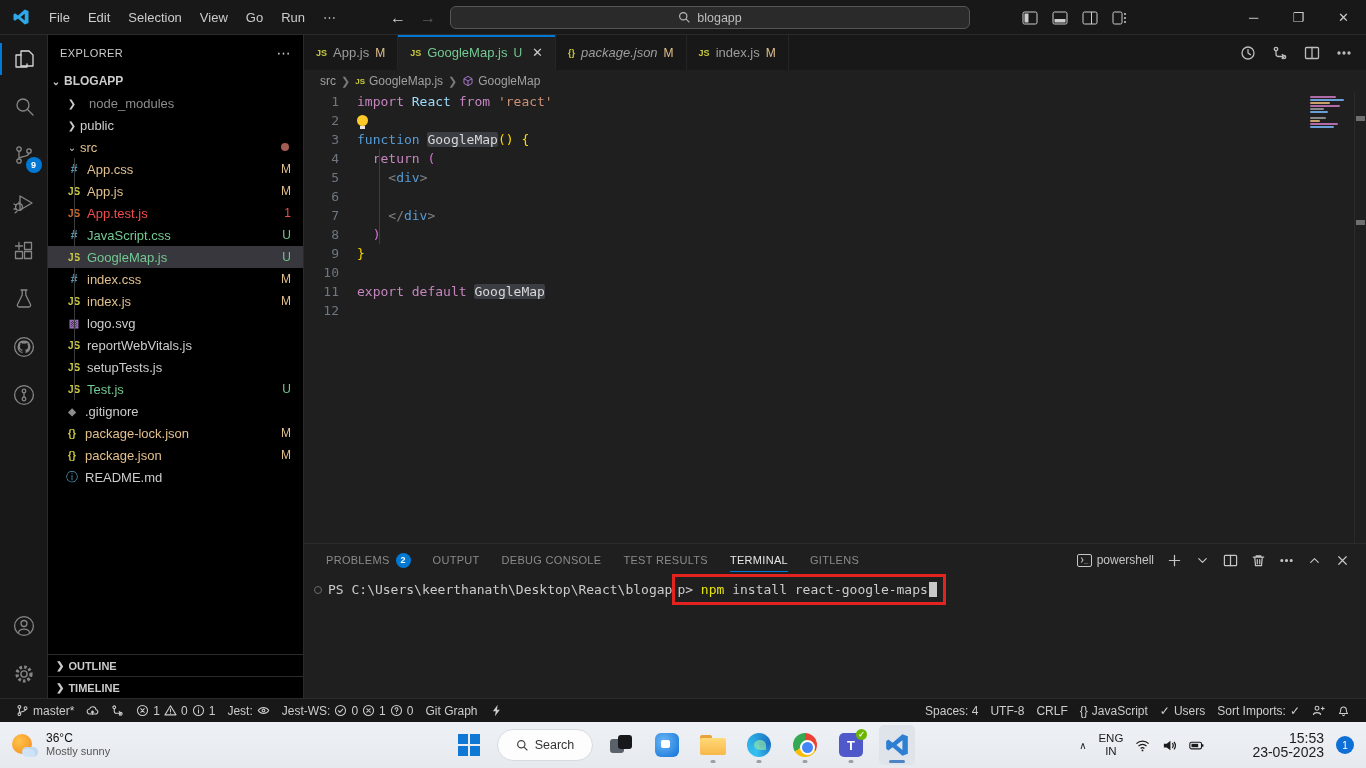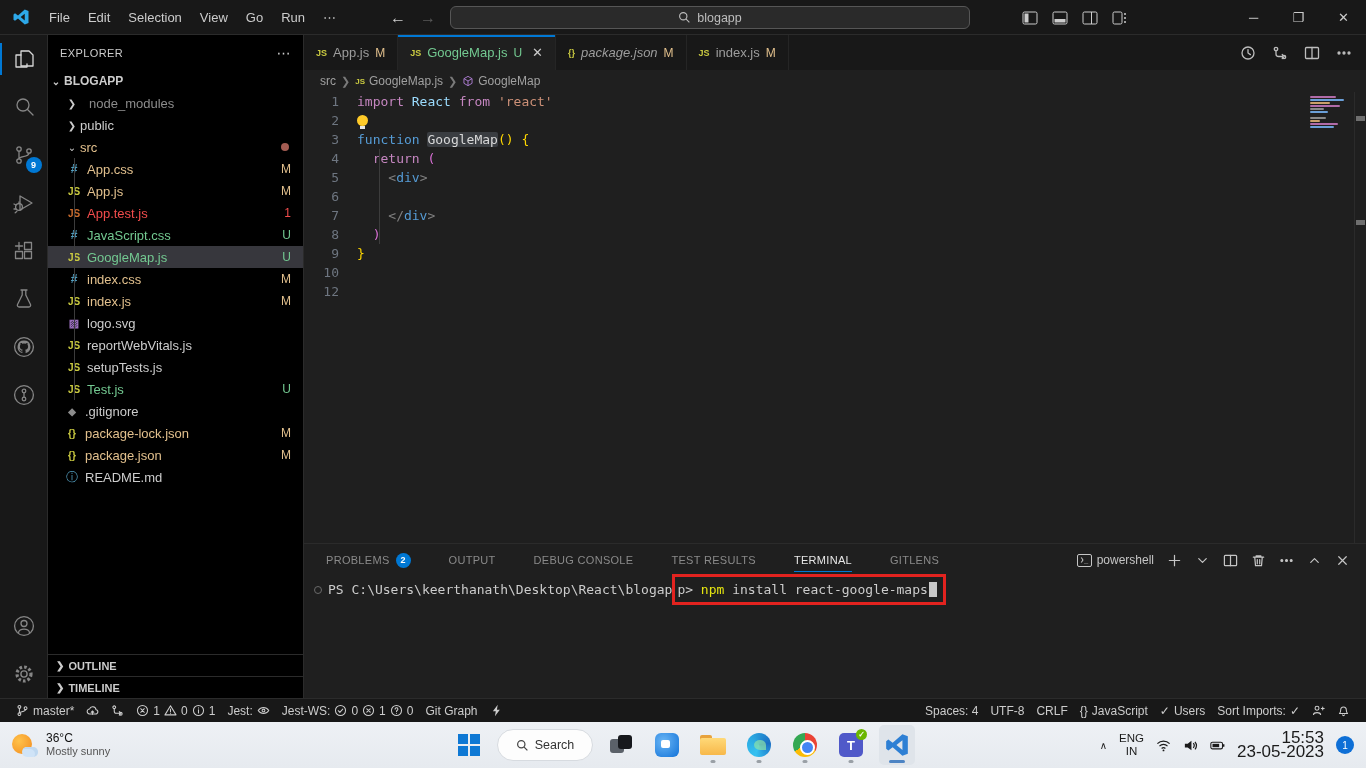--- a/index.html
+++ b/index.html
@@ -88,21 +88,21 @@
   .tk-fn { color:#d8d8d8; background:#3a3d41; border-radius:2px; }
   .bulb { display:inline-block; width:11px; height:11px; background:#ffca28; border-radius:50%; position:relative; top:1px; }
   .bulb::after { content:''; position:absolute; left:3px; bottom:-3px; width:5px; height:3px; background:#e6e6e6; }
   .minimap { position:absolute; top:4px; right:16px; width:40px; }
   .minimap .mrow { height:2px; margin-bottom:1px; border-radius:1px; }
   .oruler { position:absolute; top:0; bottom:0; right:0; width:12px; border-left:1px solid #2b2b2b; }
   .omark { position:absolute; left:1px; right:1px; height:5px; background:#6f6f6f; }
 
   
   .panel { height:155px; border-top:1px solid #2b2b2b; background:#1f1f1f; display:flex; flex-direction:column; }
-  .panel-tabs { height:32px; display:flex; align-items:center; padding-left:14px; gap:22px; }
+  .panel-tabs { height:32px; display:flex; align-items:center; padding-left:14px; gap:6px; }
   .ptab { font-size:11px; letter-spacing:.3px; color:#8a8a8a; padding:0 8px; height:100%; display:flex; align-items:center; gap:6px; position:relative; }
   .ptab.active { color:#e7e7e7; }
   .ptab.active::after { content:''; position:absolute; left:8px; right:8px; bottom:4px; height:1.5px; background:#0078d4; }
   .pbadge { background:#0078d4; color:#fff; font-size:9px; min-width:15px; height:15px; border-radius:8px;
     display:flex; align-items:center; justify-content:center; font-weight:bold; }
   .panel-actions { margin-left:auto; display:flex; align-items:center; gap:13px; padding-right:16px; color:#c5c5c5; font-size:12px; }
   .panel-actions svg { width:15px; height:15px; }
   .shell-chip { display:flex; align-items:center; gap:5px; }
   .term-icon { width:15px; height:13px; border:1px solid #c5c5c5; border-radius:2px; font-size:7px; line-height:11px; text-align:center; font-family:"DejaVu Sans Mono",monospace; }
   .term-body { flex:1; padding:6px 0 0 10px; font-family:"DejaVu Sans Mono", monospace; font-size:13px; color:#cccccc; }
@@ -149,21 +149,21 @@
   .edge { width:24px; height:24px; border-radius:50%; background:conic-gradient(from 200deg, #35c1f1, #2ba7e0, #1b6fc4, #35c1f1); position:relative; }
   .edge::after { content:''; position:absolute; left:7px; top:7px; width:12px; height:10px; border-radius:50% 50% 0 50%; background:#8fe3a8; opacity:.7; }
   .chrome { width:24px; height:24px; border-radius:50%; background:conic-gradient(#ea4335 0 33%, #fbbc05 0 66%, #34a853 0 100%); position:relative; }
   .chrome::after { content:''; position:absolute; left:6.5px; top:6.5px; width:11px; height:11px; border-radius:50%; background:#4285f4; border:2px solid #fff; }
   .teams { width:24px; height:24px; border-radius:5px; background:#5059c9; color:#fff; font-weight:bold; font-size:13px;
     display:flex; align-items:center; justify-content:center; position:relative; }
   .teams::after { content:'✓'; position:absolute; right:-4px; top:-4px; width:11px; height:11px; background:#6bb700;
     border-radius:50%; font-size:8px; line-height:11px; text-align:center; color:#fff; }
   .tb-tray { margin-left:auto; display:flex; align-items:center; gap:12px; padding-right:12px; font-size:11.5px; color:#1b1b1b; }
   .tray-lang { text-align:center; line-height:13px; font-size:11.5px; }
-  .tray-clock { text-align:right; line-height:14px; font-size:17px; }
+  .tray-clock { text-align:right; line-height:14px; font-size:14px;margin-left:36px; }
   .tray-badge { width:18px; height:18px; border-radius:50%; background:#0e6fd6; color:#fff; font-size:10px;
     display:flex; align-items:center; justify-content:center; }
   .tray svg, .tb-tray svg { width:15px; height:15px; }
 </style>
 </head>
 <body>
 
 <div class="screen">
 
   <div class="titlebar">
@@ -500,20 +500,24 @@
             <span class="lnum">8</span>
             <span class="ltext"><span class="tk-pln">  </span><span class="tk-b2">)</span></span>
           </div>
           <div class="cline">
             <span class="lnum">9</span>
             <span class="ltext"><span class="tk-b1">}</span></span>
           </div>
           <div class="cline">
             <span class="lnum">10</span>
             <span class="ltext"></span>
+          </div>
+          <div class="cline">
+            <span class="lnum">11</span>
+            <span class="ltext"><span class="tk-kw">export</span><span class="tk-pln"> </span><span class="tk-kw">default</span><span class="tk-pln"> </span><span class="tk-fn">GoogleMap</span></span>
           </div>
           <div class="cline">
             <span class="lnum">12</span>
             <span class="ltext"></span>
           </div>
           <div class="minimap" id="minimap">
             <div class="mrow" style="background: rgb(176, 107, 168); width: 26px;"></div>
             <div class="mrow" style="background: rgb(106, 159, 216); width: 34px;"></div>
             <div class="mrow" style="background: rgb(202, 160, 106); width: 20px;"></div>
             <div class="mrow" style="background: rgb(176, 107, 168); width: 30px;"></div>

